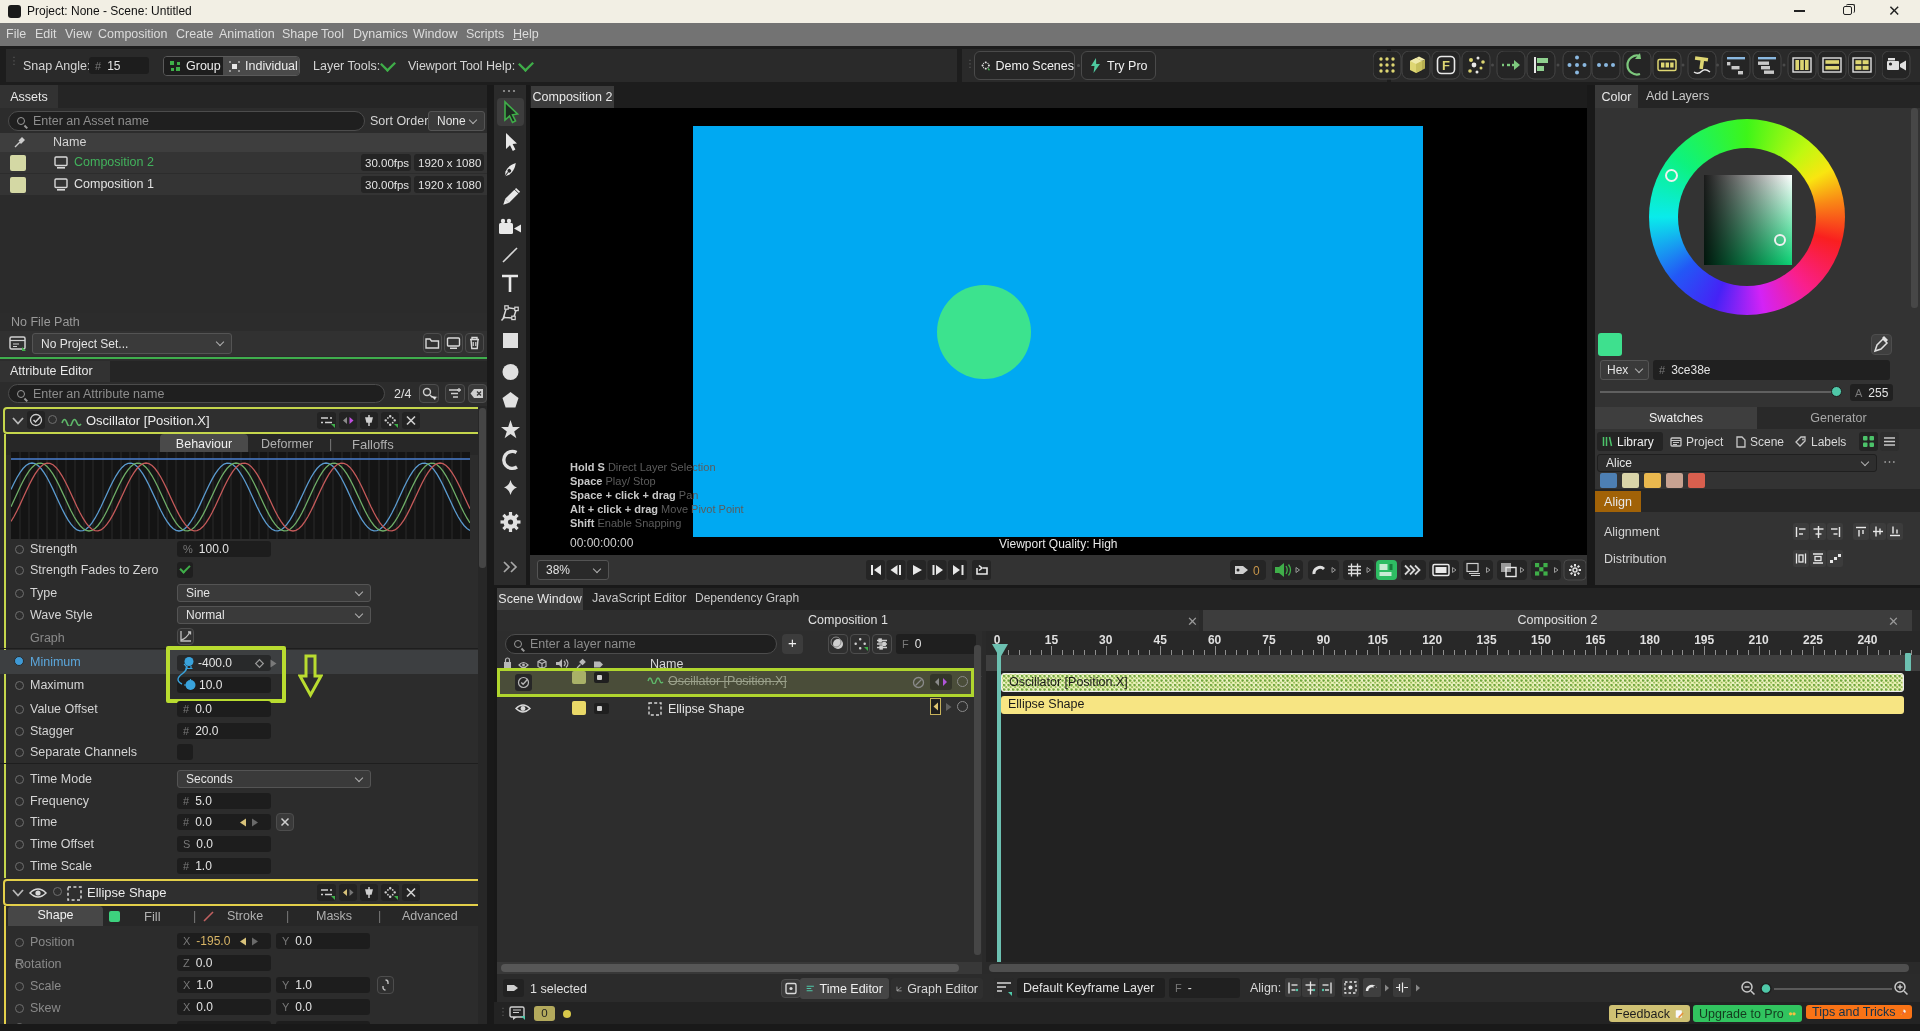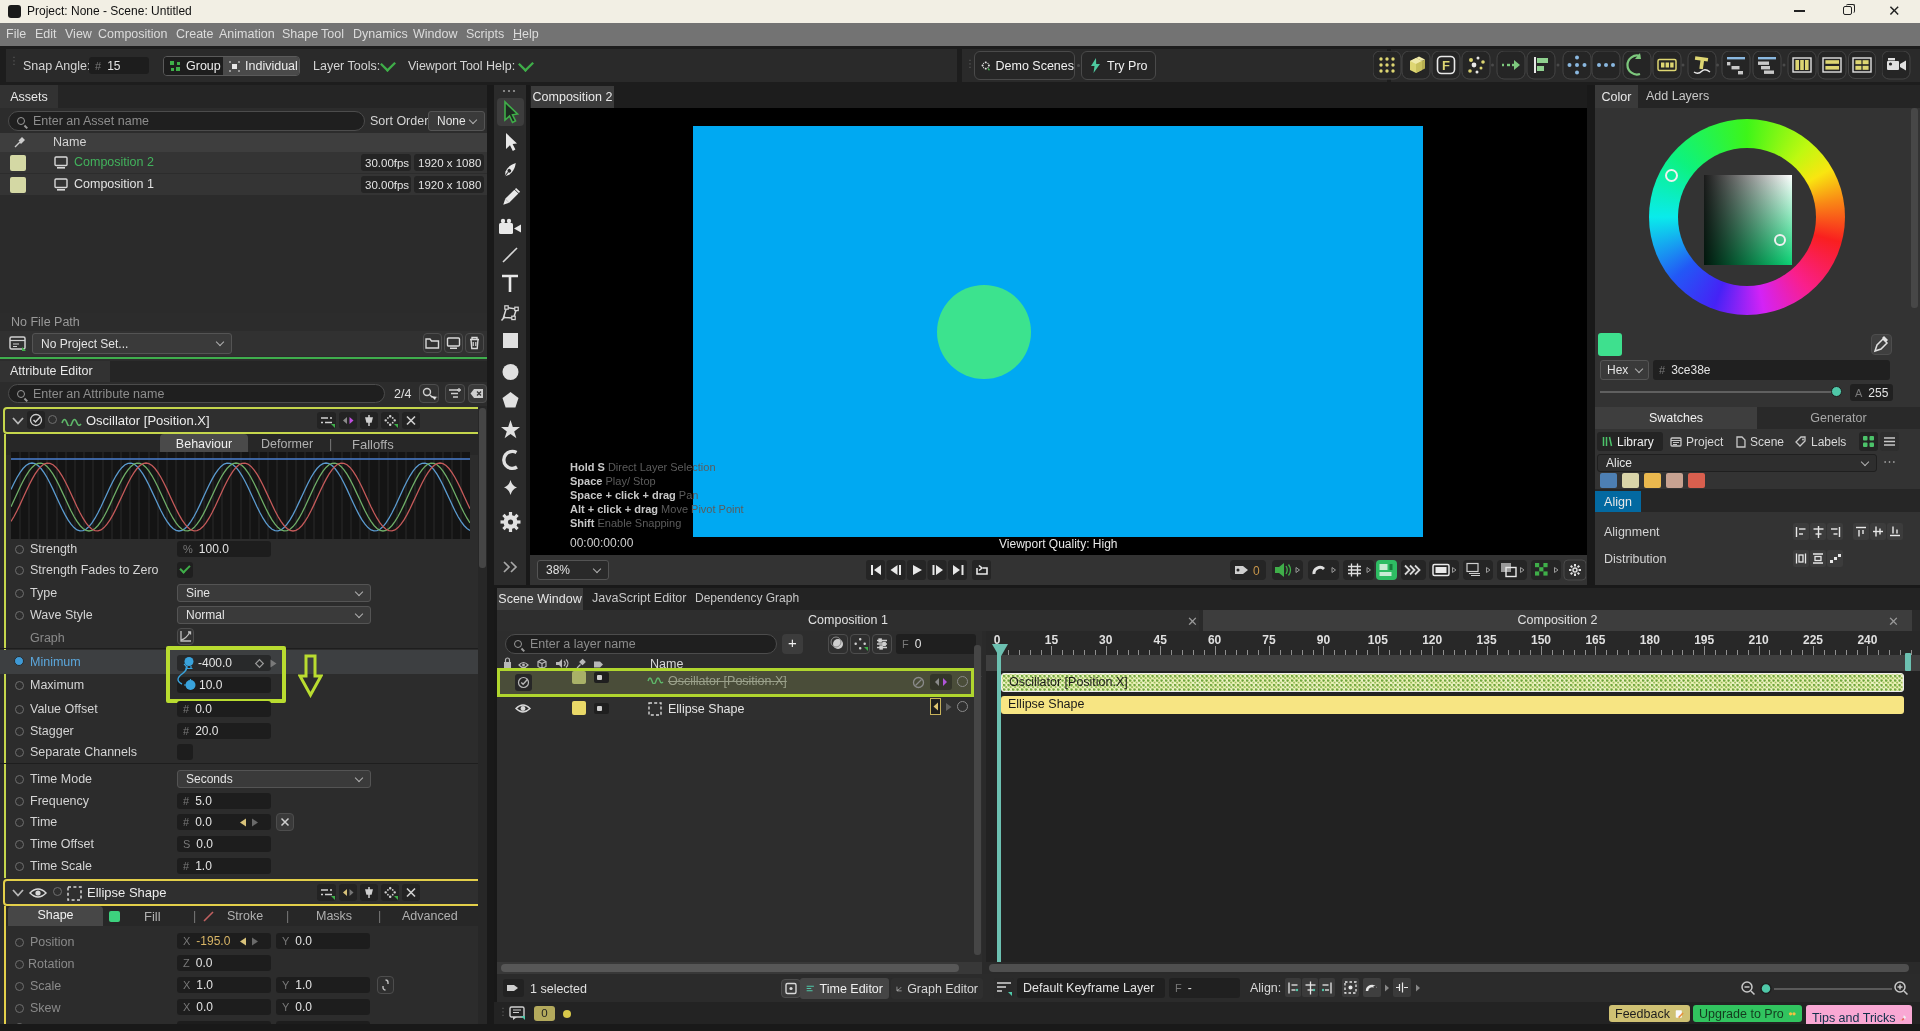--- a/index.html
+++ b/index.html
@@ -617,21 +617,21 @@
       </svg>
       <svg width="10" height="11" viewBox="0 0 10 11" style="margin-left:2px;flex:none">
         <path d="M2 1.5 L8 5.5 L2 9.5 Z" fill="#6a6a6a"></path>
       </svg>
     </div>
 <div class="a ip" style="left:276px;top:933px;width:94px;height:16px">
       <span class="p">Y</span>
       <span style="color:#e4e4e4">0.0</span>
     </div>
 <div class="a cir" style="left:15px;top:960px"></div>
-<div class="a lbl dis" style="left:28px;top:957px">Rotation</div>
+<div class="a lbl dis" style="left:15px;top:957px">Rotation</div>
 <div class="a ip" style="left:177px;top:955px;width:94px;height:16px">
       <span class="p">Z</span>
       <span style="color:#e4e4e4">0.0</span>
     </div>
 <div class="a cir" style="left:15px;top:982px"></div>
 <div class="a lbl dis" style="left:30px;top:979px">Scale</div>
 <div class="a ip" style="left:177px;top:977px;width:94px;height:16px">
       <span class="p">X</span>
       <span style="color:#e4e4e4">1.0</span>
     </div>
@@ -912,21 +912,21 @@
  <div class="a dd" style="left:2px;top:369px;width:280px;height:18px;background:#2e2e2e;border-color:#1f1f1f">Alice<span class="ch"></span></div>
  <div class="a" style="left:288px;top:369px;font-size:13px;color:#b0b0b0;letter-spacing:1px">⋯</div>
 
  <div class="a" style="left:5px;top:388px;width:17px;height:15px;background:#4d7fb3;border-radius:2px"></div>
  <div class="a" style="left:27px;top:388px;width:17px;height:15px;background:#d9d4a8;border-radius:2px"></div>
  <div class="a" style="left:49px;top:388px;width:17px;height:15px;background:#eab84e;border-radius:2px"></div>
  <div class="a" style="left:71px;top:388px;width:17px;height:15px;background:#c7a291;border-radius:2px"></div>
  <div class="a" style="left:93px;top:388px;width:17px;height:15px;background:#d95f4e;border-radius:2px"></div>
 
  <div class="a" style="left:0;top:404px;width:325px;height:23px;background:#262626"></div>
- <div class="a tab" style="left:0;top:406px;width:46px;height:21px;background:#0369a1">Align</div>
+ <div class="a tab" style="left:0;top:406px;width:46px;height:21px;background:#a16207">Align</div>
  <div class="a lbl" style="left:9px;top:440px">Alignment</div>
  <svg class="a" style="left:198px;top:438px" width="110" height="18" viewBox="0 0 110 18">
   <g>
    <rect width="16" height="17" rx="2" fill="#3c3c3c"></rect>
           <g stroke="#e8e8e8" stroke-width="1.4">
             <path d="M3.5 4 v10"></path>
             <path d="M6 6 h6.5"></path>
             <path d="M6 11 h4"></path>
           </g>
    <rect x="17" width="16" height="17" rx="2" fill="#3c3c3c"></rect>
@@ -1334,21 +1334,21 @@
           <path d="M4 10 L10 4 L11.5 5.5 L5.5 11.5 Z" fill="#e8903a"></path>
         </svg>
       </div>
  <div class="a fx" style="left:1205px;top:3px;width:109px;height:17px;background:#31c45f;border-radius:3px;padding:0 6px">
         <span style="font-size:12.5px;color:#143a1e">Upgrade to Pro</span>
         <svg width="13" height="11" viewBox="0 0 13 11" style="margin-left:4px">
           <circle cx="4" cy="6" r="2.6" fill="#f5c242"></circle>
           <circle cx="9.5" cy="6" r="2.6" fill="#f5c242"></circle>
         </svg>
       </div>
- <div class="a fx" style="left:1318px;top:3px;width:106px;height:26px;background:#f9a8d4;border-radius:3px;padding:0 6px">
+ <div class="a fx" style="left:1318px;top:3px;width:106px;height:14px;background:#f97316;border-radius:3px;padding:0 6px">
         <span style="font-size:12.5px;color:#10304a">Tips and Tricks</span>
         <svg width="12" height="12" viewBox="0 0 12 12" style="margin-left:4px">
           <path d="M7 1 q4 1 4 5 l-2 2 l-3 -3 Z" fill="#f0f0f0"></path>
           <path d="M3 9 l3 -3 l2 2 l-3 3 Z" fill="#e05a4e"></path>
           <path d="M2 11 l2 -2" stroke="#f5c242" stroke-width="1.4"></path>
         </svg>
       </div>
 </div>
 
 <div class="a" style="left:487px;top:85px;width:7px;height:939px;background:#191919"></div>

